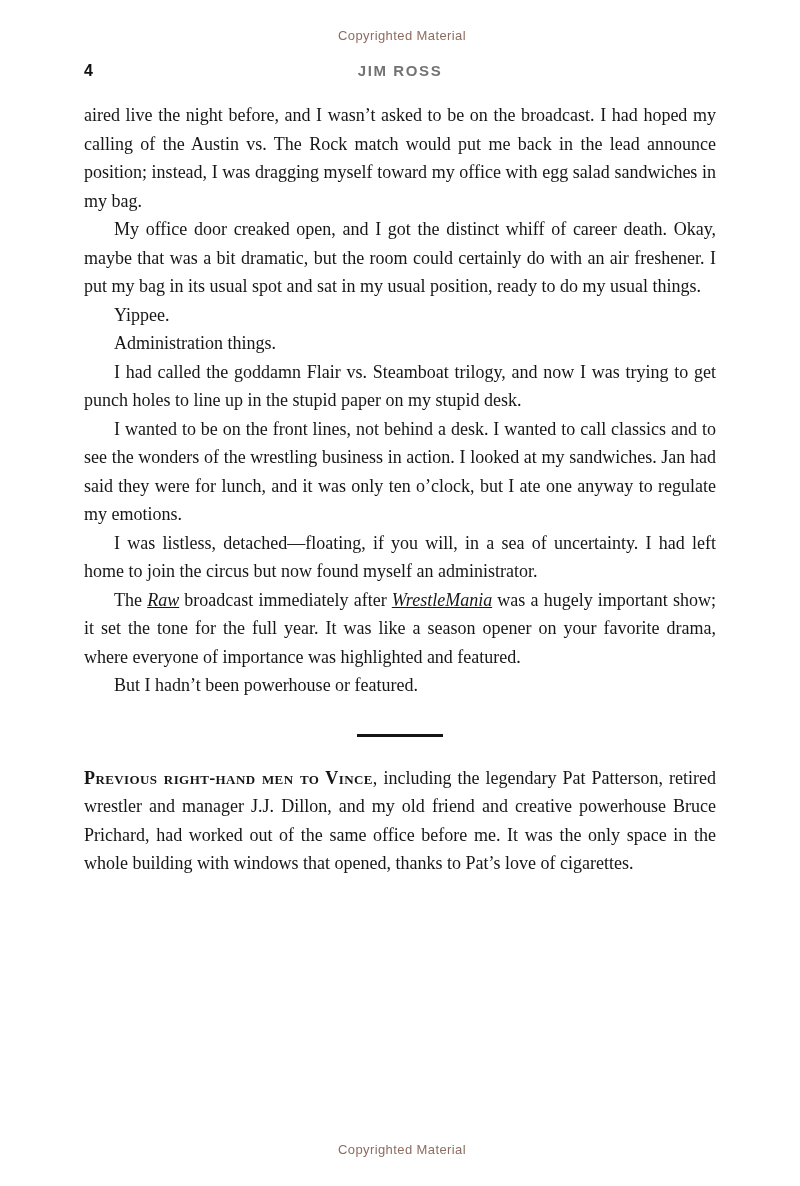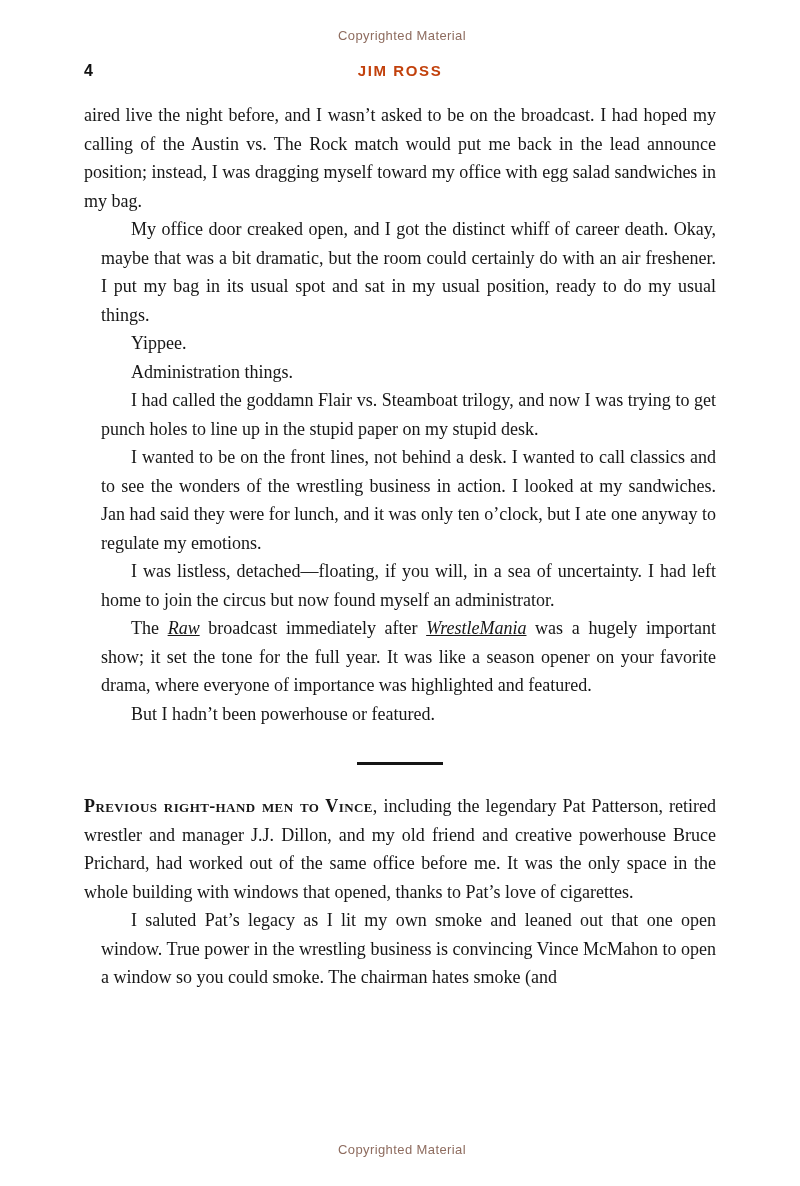--- a/index.html
+++ b/index.html
@@ -45,34 +45,34 @@
     font-size: 16px;
     color: #101010;
   }
   .running-title {
     display: block;
     text-align: center;
     font-family: "Liberation Sans", sans-serif;
     font-weight: bold;
     font-size: 15px;
     letter-spacing: 1.6px;
-    color: #c2410c;
+    color: #737373;
   }
   .body-text {
     position: absolute;
     top: 101px;
     left: 84px;
     width: 632px;
     font-size: 18px;
     line-height: 28.5px;
     text-align: justify;
     color: #161616;
   }
   .para { margin: 0; }
-  .para.indent { text-indent: 30px; margin-left: 17px; }
+  .para.indent { text-indent: 30px; }
   .run-italic { font-style: italic; text-decoration: underline; }
   .run-smallcaps {
     font-variant: small-caps;
     font-weight: bold;
     letter-spacing: 0.4px;
   }
   .section-divider {
     width: 86px;
     height: 0;
     border-top: 3px solid #151515;
@@ -96,18 +96,17 @@
       <p class="para indent"><span class="run-normal">My office door creaked open, and I got the distinct whiff of career death. Okay, maybe that was a bit dramatic, but the room could certainly do with an air freshener. I put my bag in its usual spot and sat in my usual position, ready to do my usual things.</span></p>
       <p class="para indent"><span class="run-normal">Yippee.</span></p>
       <p class="para indent"><span class="run-normal">Administration things.</span></p>
       <p class="para indent"><span class="run-normal">I had called the goddamn Flair vs. Steamboat trilogy, and now I was trying to get punch holes to line up in the stupid paper on my stupid desk.</span></p>
       <p class="para indent"><span class="run-normal">I wanted to be on the front lines, not behind a desk. I wanted to call classics and to see the wonders of the wrestling business in action. I looked at my sandwiches. Jan had said they were for lunch, and it was only ten o’clock, but I ate one anyway to regulate my emotions.</span></p>
       <p class="para indent"><span class="run-normal">I was listless, detached—floating, if you will, in a sea of uncertainty. I had left home to join the circus but now found myself an administrator.</span></p>
       <p class="para indent"><span class="run-normal">The </span><span class="run-italic">Raw</span><span class="run-normal"> broadcast immediately after </span><span class="run-italic">WrestleMania</span><span class="run-normal"> was a hugely important show; it set the tone for the full year. It was like a season opener on your favorite drama, where everyone of importance was highlighted and featured.</span></p>
       <p class="para indent"><span class="run-normal">But I hadn’t been powerhouse or featured.</span></p>
       <div class="section-divider"></div>
       <p class="para"><span class="run-smallcaps">Previous right-hand men to Vince</span><span class="run-normal">, including the legendary Pat Patterson, retired wrestler and manager J.J. Dillon, and my old friend and creative powerhouse Bruce Prichard, had worked out of the same office before me. It was the only space in the whole building with windows that opened, thanks to Pat’s love of cigarettes.</span></p>
-      <p class="para indent"><span class="run-normal">I saluted Pat’s legacy as I lit my own smoke and leaned out that one open window. True power in the wrestling business is convincing Vince McMahon to open a window so you could smoke. The chairman hates smoke (and</span></p>
     </div>
 
   <div class="copyright-notice bottom" style="color: rgb(142, 108, 95);">Copyrighted Material</div>
 
 </div>
 
 </body></html>

